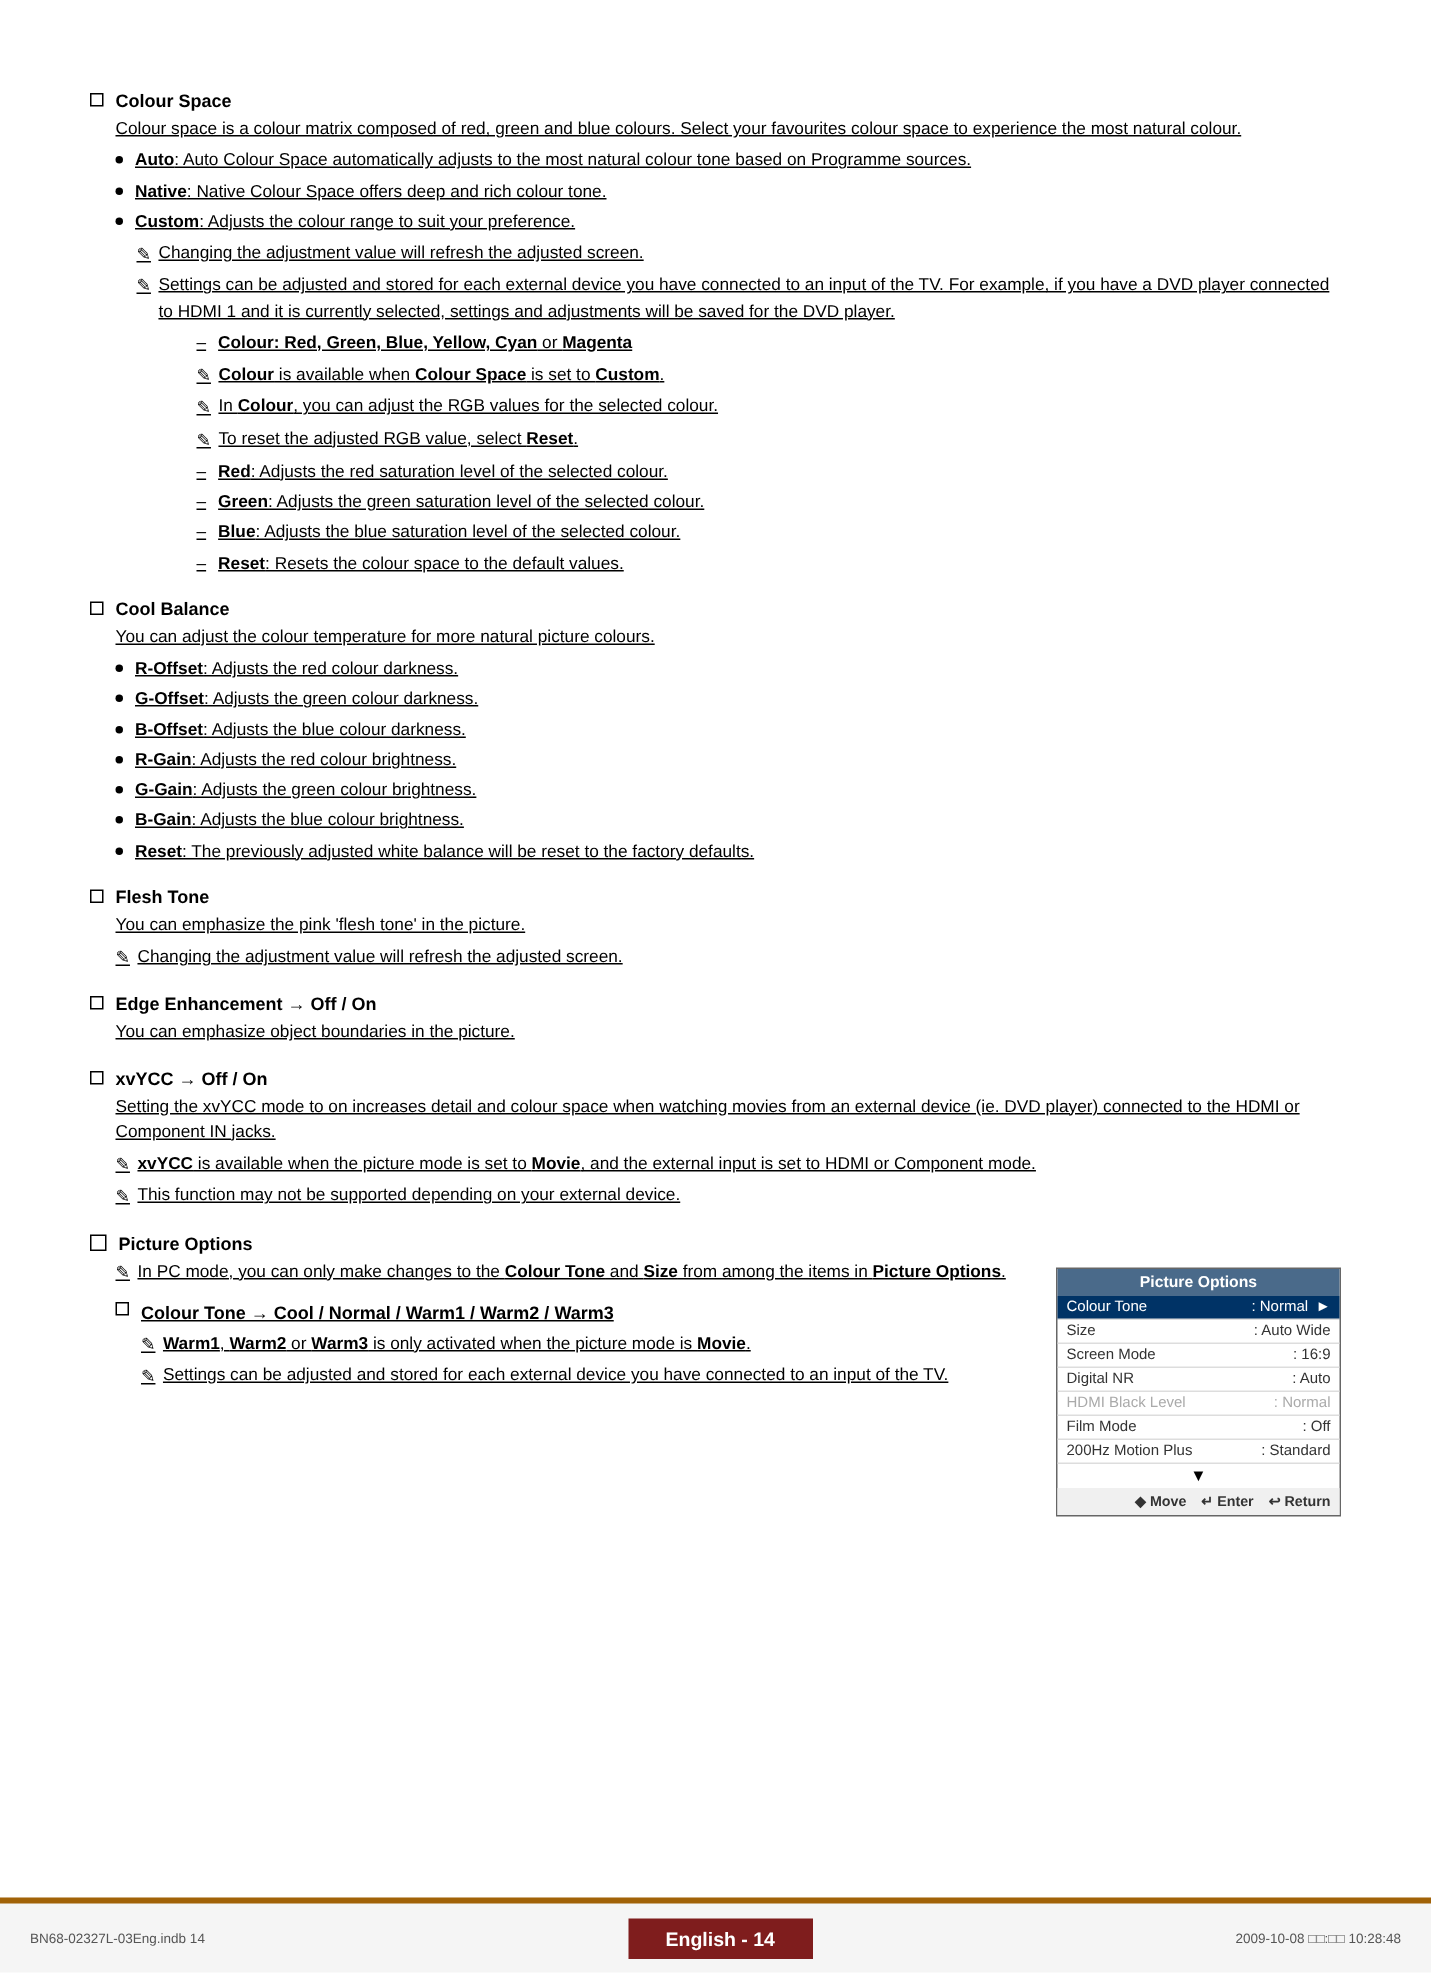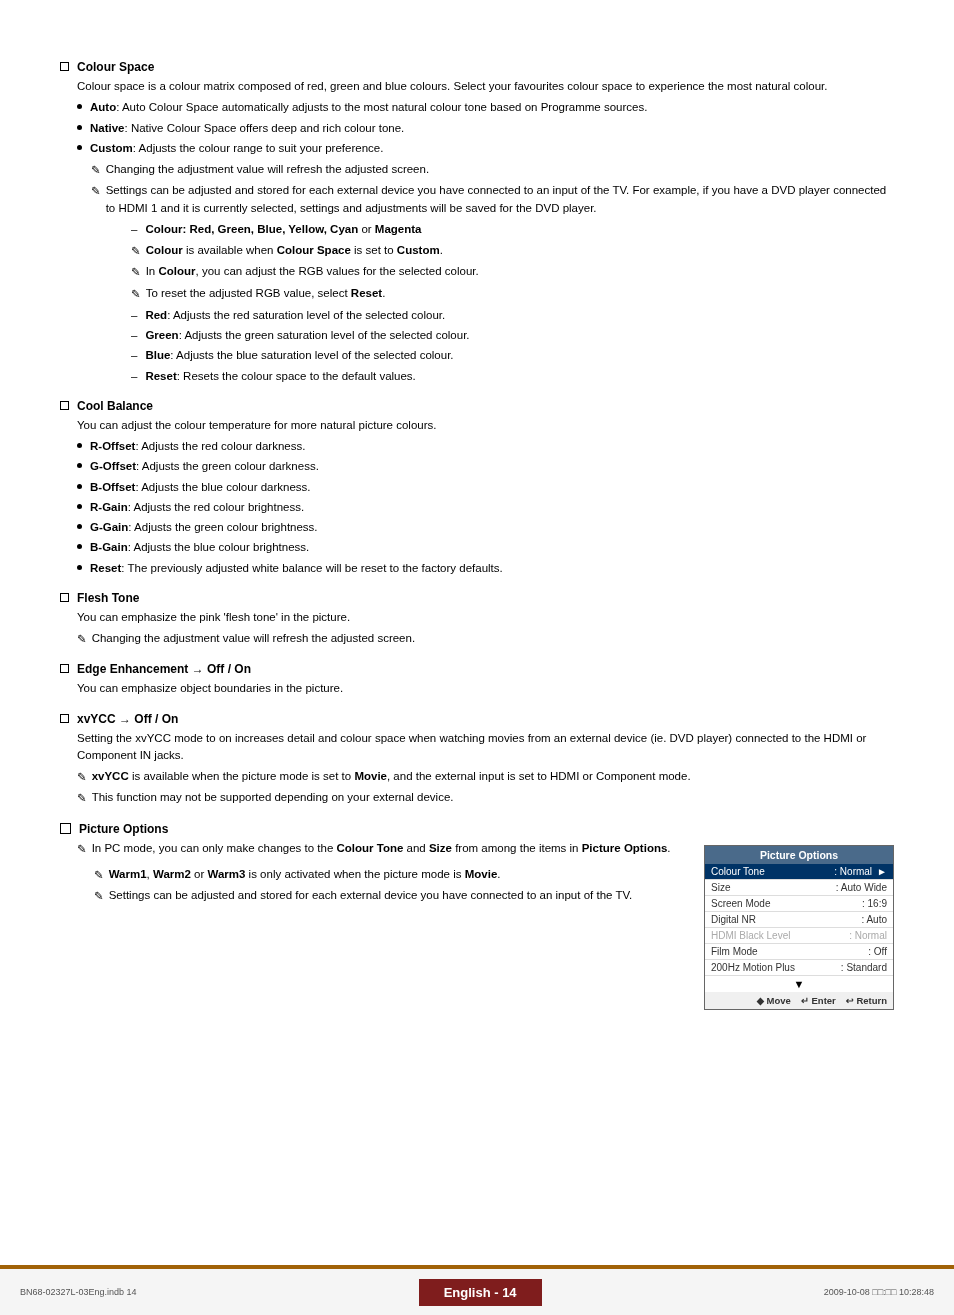--- a/index.html
+++ b/index.html
@@ -89,20 +89,21 @@
     }
 
     .section-title {
       font-weight: bold;
       font-size: 12px;
     }
 
     .section-body {
       margin-left: 17px;
       line-height: 1.5;
+      text-decoration: underline;
     }
 
     .section-body p {
       margin-bottom: 4px;
       line-height: 1.5;
     }
 
     .bullet-list {
       list-style: none;
       margin: 4px 0;
@@ -494,20 +495,24 @@
         </div>
       </div>
 
       <div class="section-body">
         <div class="note-line" style="margin-bottom: 8px;">
           <span class="note-icon">✎</span>
           <span class="note-text">In PC mode, you can only make changes to the <b>Colour Tone</b> and <b>Size</b> from among the items in <b>Picture Options</b>.</span>
         </div>
 
         <div class="section">
+          <div class="section-header">
+            <div class="section-square"></div>
+            <span class="section-title">Colour Tone → Cool / Normal / Warm1 / Warm2 / Warm3</span>
+          </div>
           <div style="margin-left: 17px;">
             <div class="note-line">
               <span class="note-icon">✎</span>
               <span class="note-text"><b>Warm1</b>, <b>Warm2</b> or <b>Warm3</b> is only activated when the picture mode is <b>Movie</b>.</span>
             </div>
             <div class="note-line">
               <span class="note-icon">✎</span>
               <span class="note-text">Settings can be adjusted and stored for each external device you have connected to an input of the TV.</span>
             </div>
           </div>

